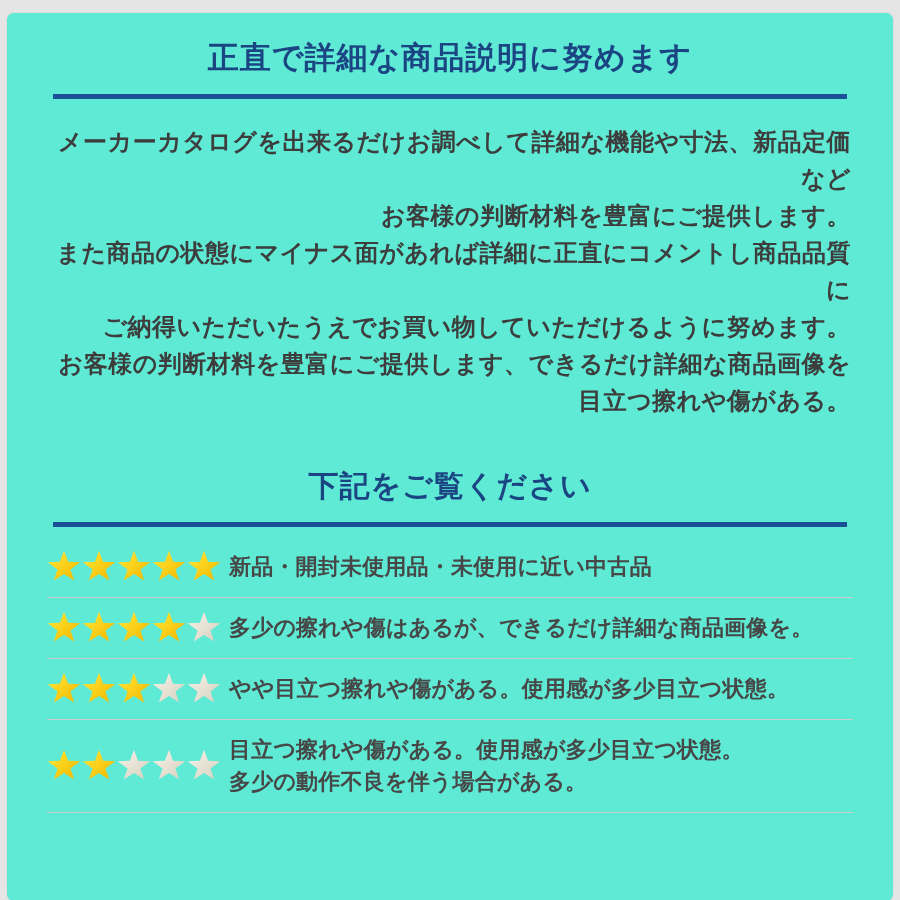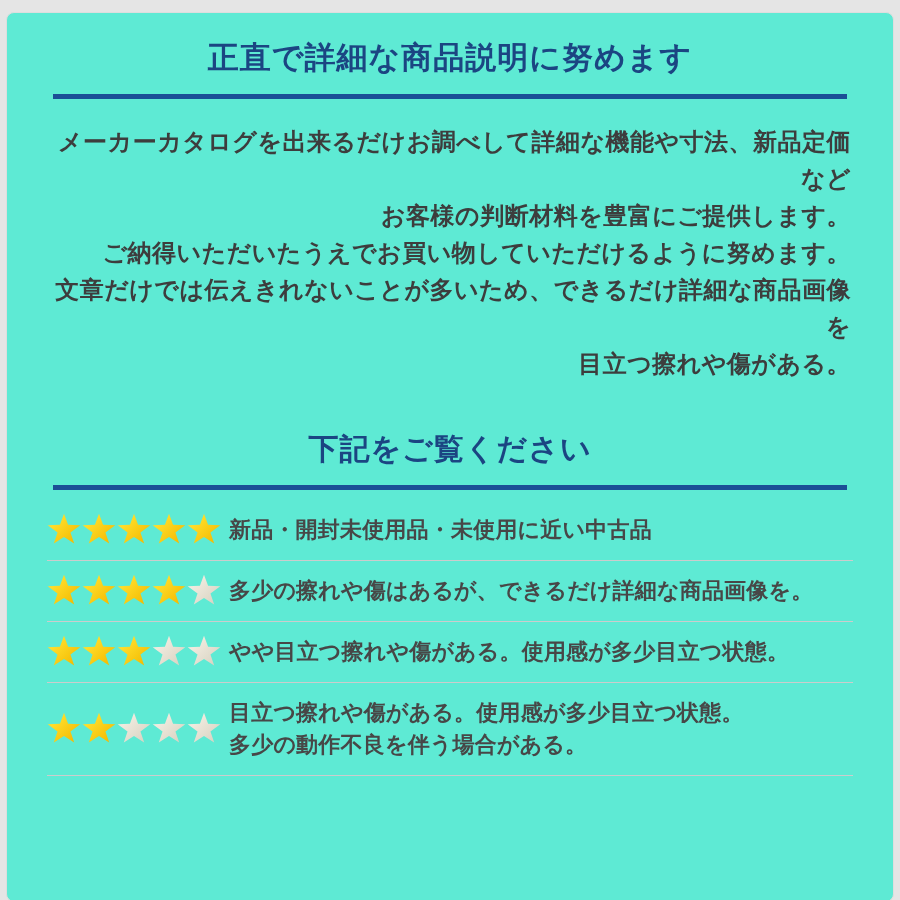--- a/index.html
+++ b/index.html
@@ -100,22 +100,23 @@
 
 <div class="card">
 
   <h1 class="section-title">正直で詳細な商品説明に努めます</h1>
 
   <div class="blue-rule"></div>
 
   <div class="policy-paragraph">
     <div class="para-line">メーカーカタログを出来るだけお調べして詳細な機能や寸法、新品定価など</div>
     <div class="para-line">お客様の判断材料を豊富にご提供します。</div>
+    <div class="para-line">また商品の状態にマイナス面があれば詳細に正直にコメントし商品品質に</div>
     <div class="para-line">ご納得いただいたうえでお買い物していただけるように努めます。</div>
-    <div class="para-line">文章だけでは伝えきれないことが多いため、できるだけ詳細な商品画像を</div>
+    <div class="para-line">お客様の判断材料を豊富にご提供します、できるだけ詳細な商品画像を</div>
     <div class="para-line">目立つ擦れや傷がある。</div>
   </div>
 
   <h2 class="section-title rank-title">
     <span style="display:block">下記をご覧ください</span>
   </h2>
 
   <div class="blue-rule"></div>
 
   <div class="rank-list">

